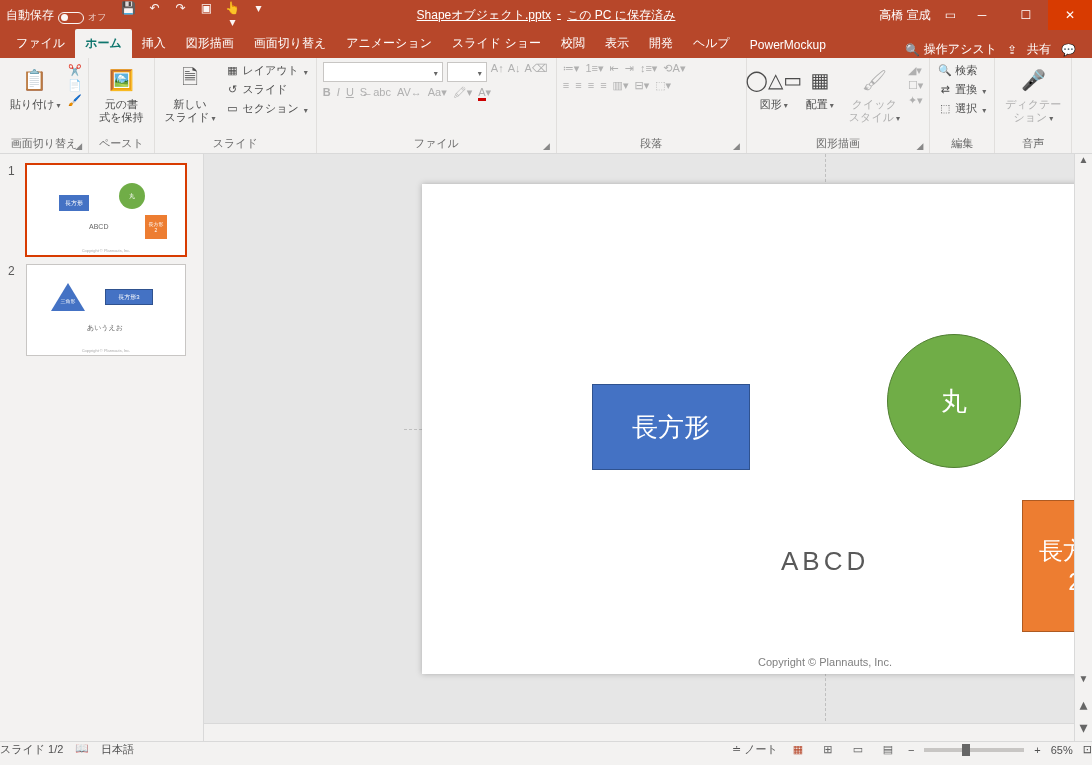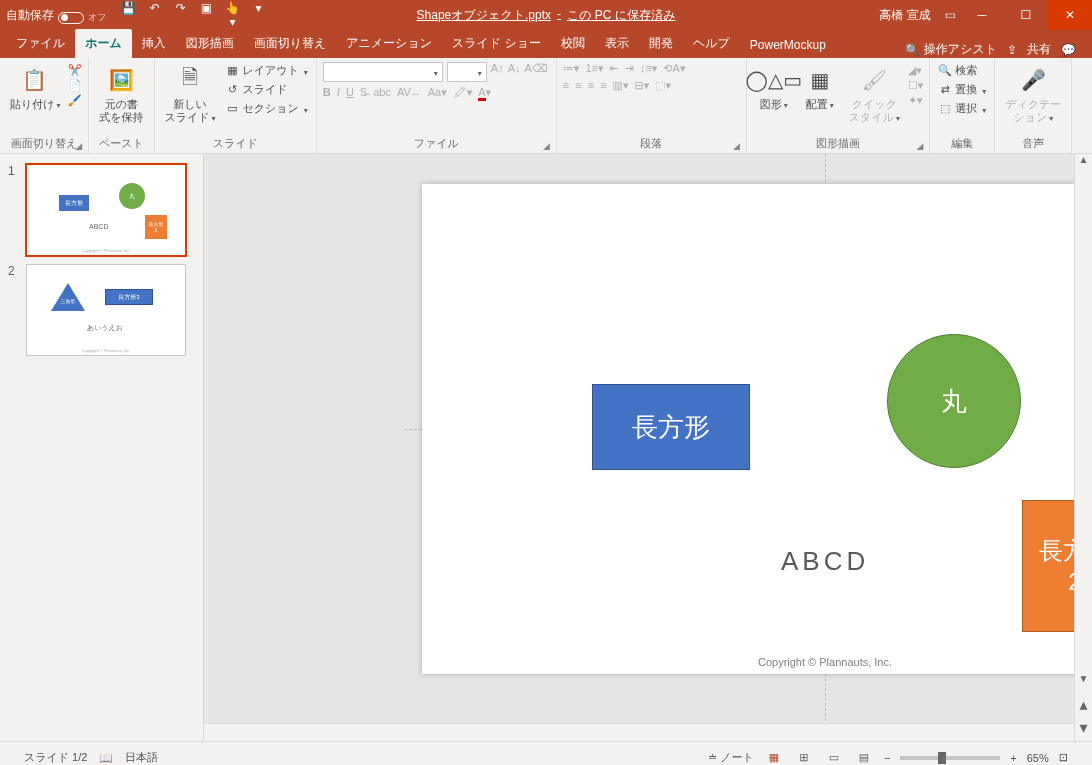--- a/index.html
+++ b/index.html
@@ -61,21 +61,21 @@
 .copyright { position:absolute; bottom:6px; width:100%; text-align:center; font-size:11px; color:#808080; }
 
 
 .vscroll { width:18px; background:#f3f2f1; border-left:1px solid #d9d9d9; position:relative; }
 .vscroll .btn { height:18px; text-align:center; color:#666; font-size:10px; }
 .vscroll .track { position:absolute; top:18px; bottom:46px; left:3px; right:3px; }
 .vscroll .extras { position:absolute; bottom:0; left:0; right:0; display:flex; flex-direction:column; align-items:center; gap:4px; padding-bottom:4px; color:#666; }
 .hscroll-pad { height:18px; background:#f3f2f1; border-top:1px solid #d9d9d9; }
 
 
-.status { position:absolute; bottom:0; left:0; right:0; height:24px; background:#f3f2f1; border-top:1px solid #d9d9d9; display:flex; align-items:flex-end; font-size:11px; color:#505050; padding:0 24px; gap:12px; }
+.status { position:absolute; bottom:0; left:0; right:0; height:24px; background:#f3f2f1; border-top:1px solid #d9d9d9; display:flex; align-items:flex-start; font-size:11px; color:#505050; padding:0 0; gap:12px; }
 .status .right { margin-left:auto; display:flex; align-items:center; gap:10px; }
 .status .viewbtn { width:20px; text-align:center; color:#666; }
 .status .viewbtn.active { color:#b7472a; }
 .slider { width:100px; height:4px; background:#c8c6c4; position:relative; }
 .slider .thumb { position:absolute; left:38px; top:-4px; width:8px; height:12px; background:#666; border:none; }
 
 svg { display:block; }
 .caret::after { content:"▾"; font-size:8px; margin-left:2px; color:#666; }
 </style>
 </head>

